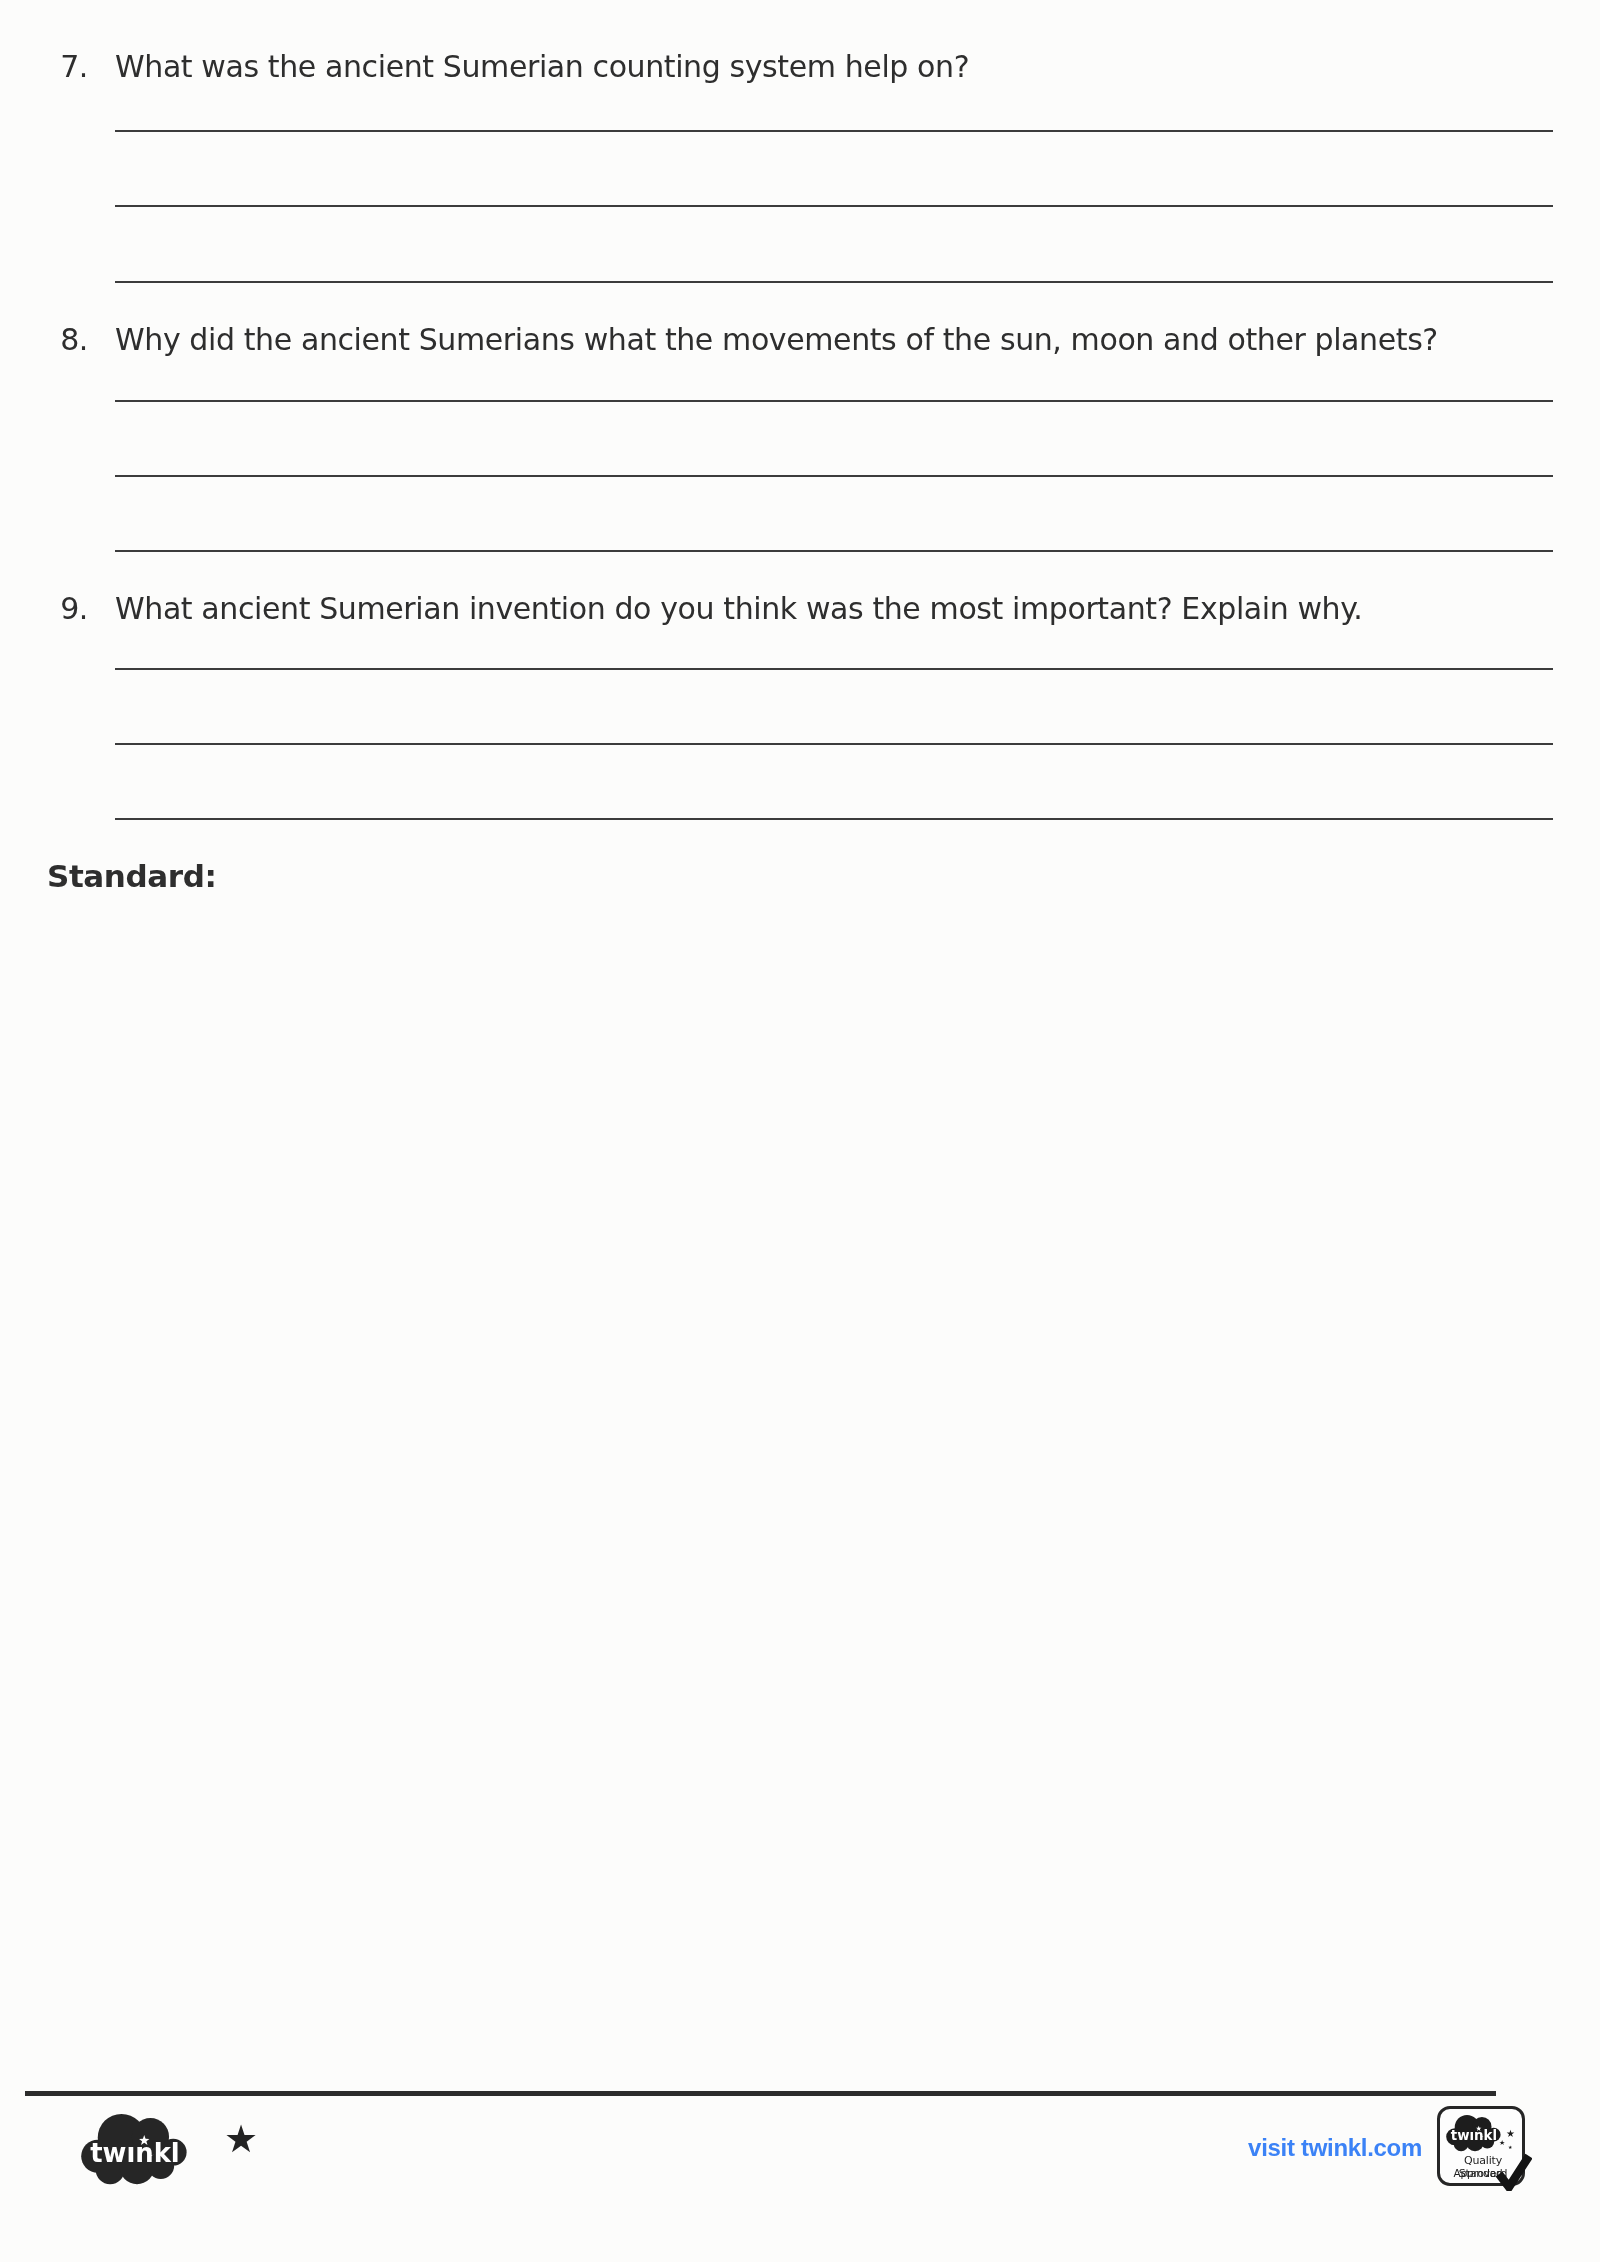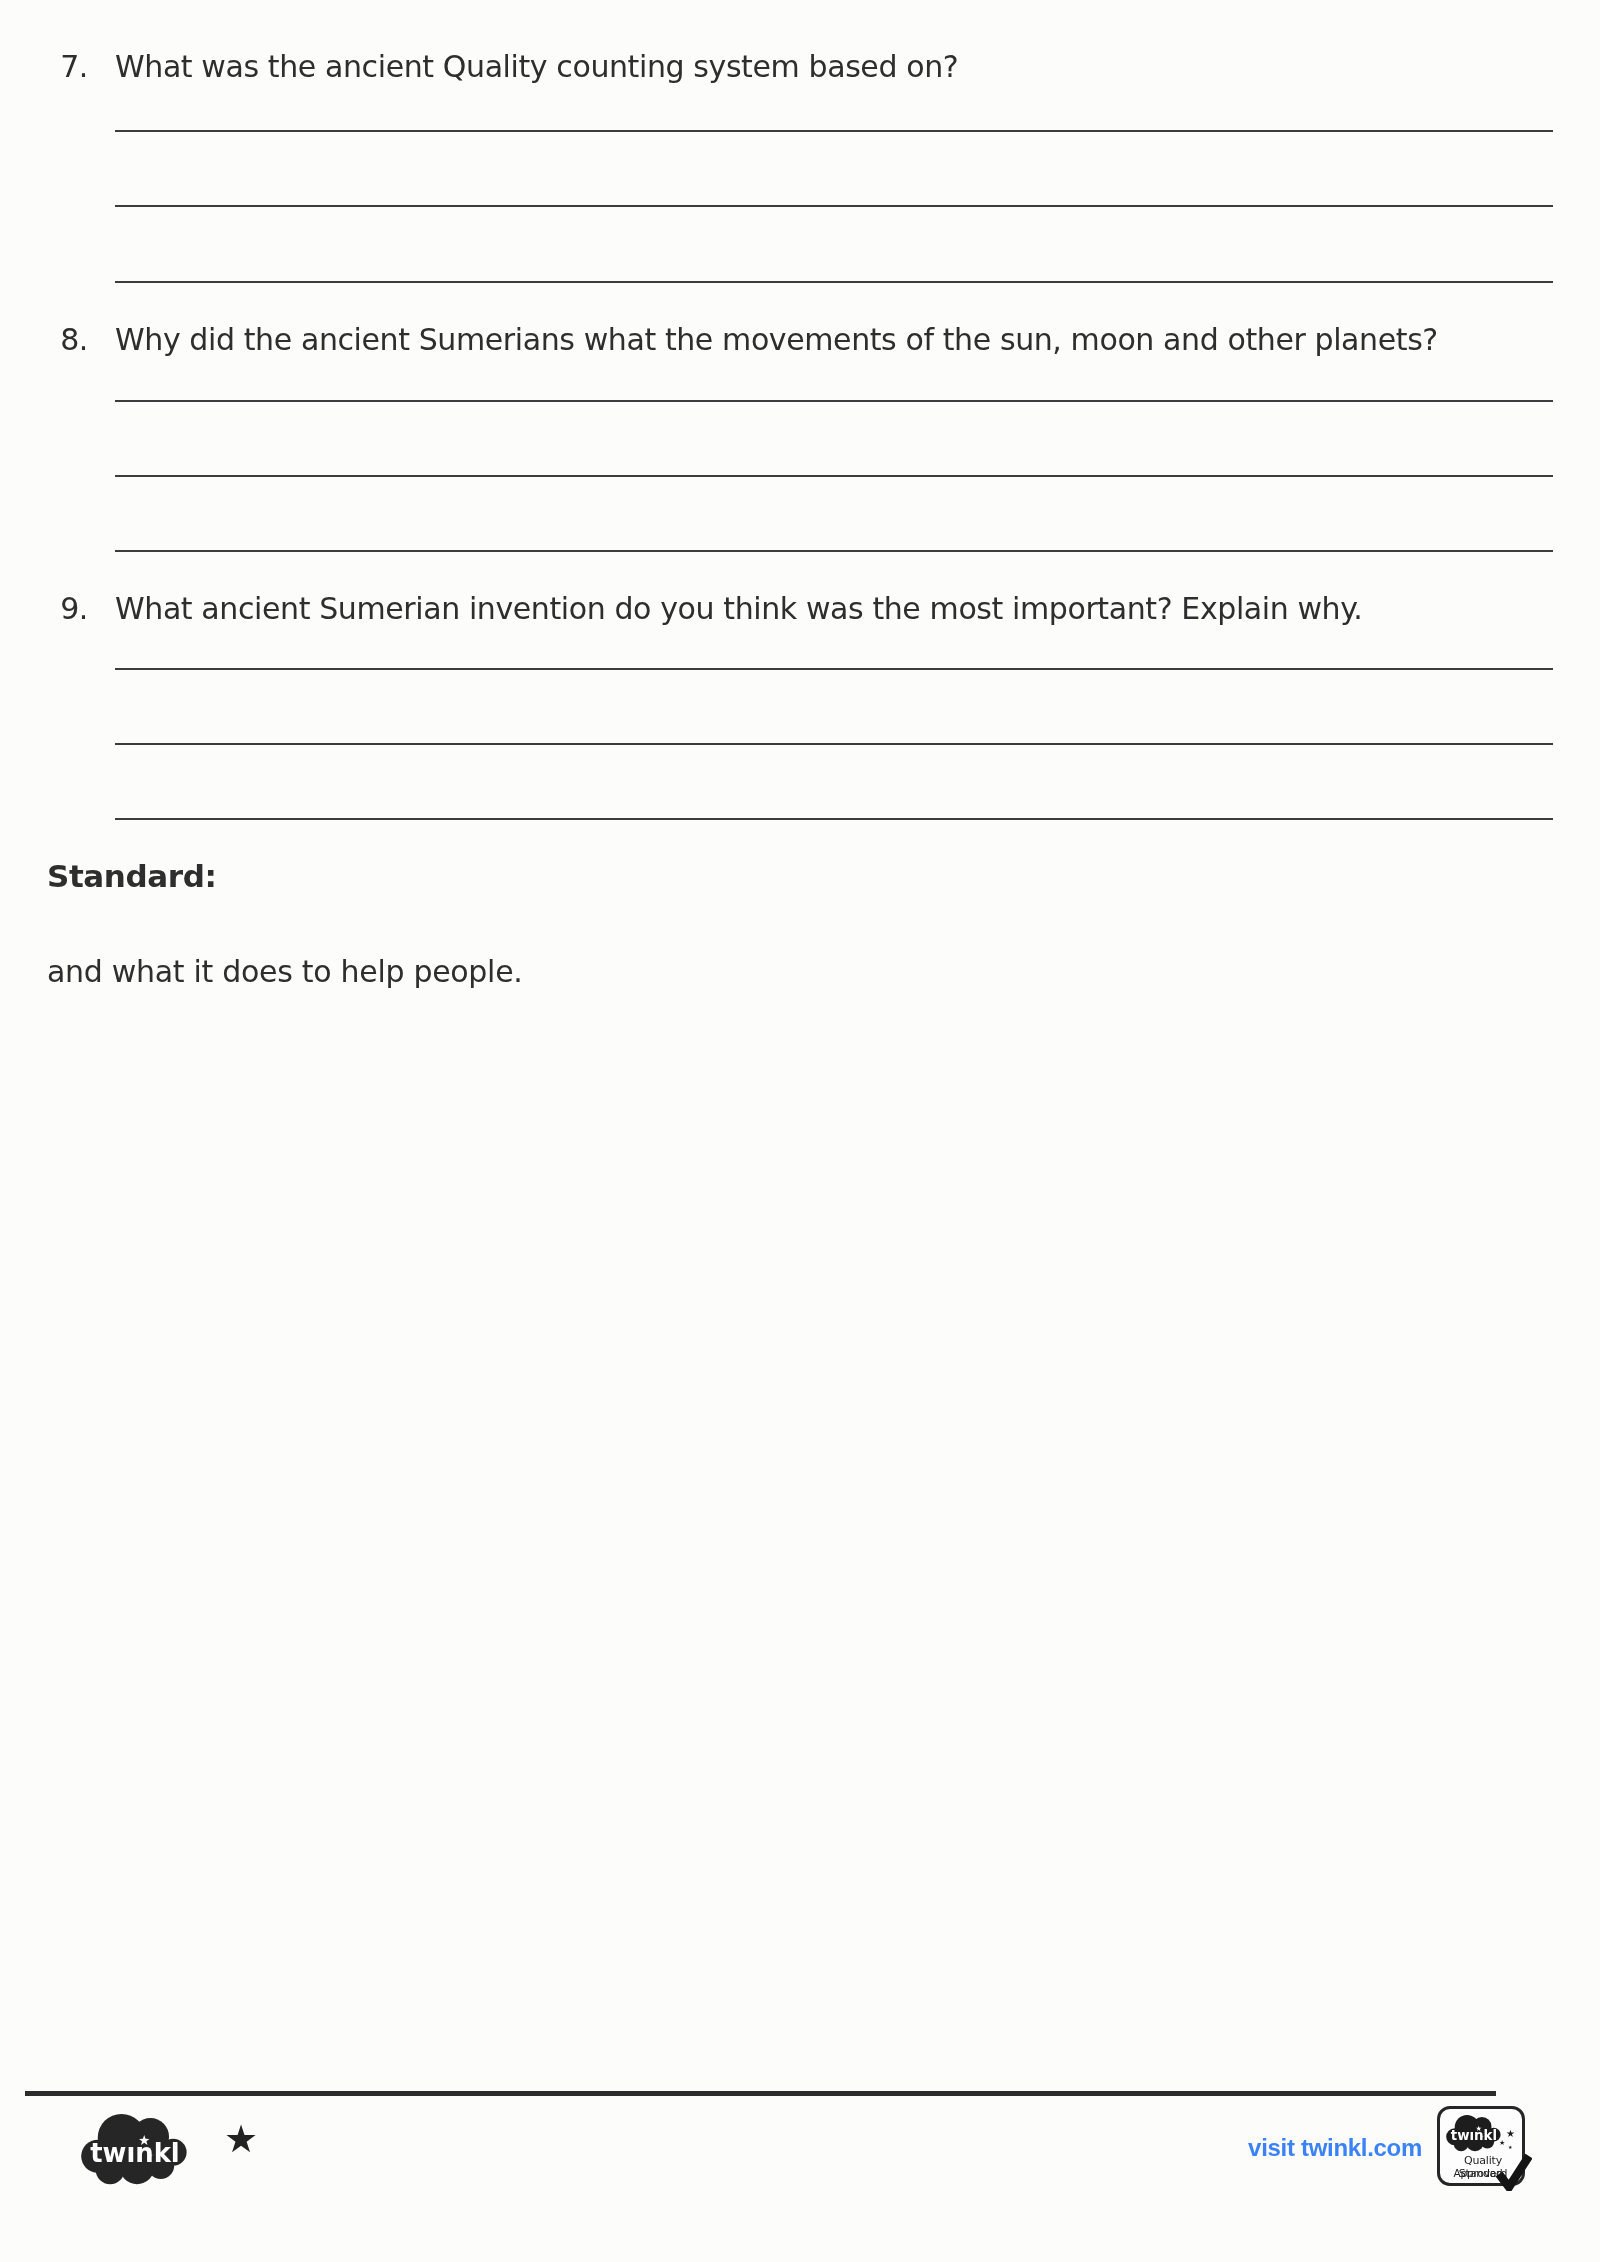--- a/index.html
+++ b/index.html
@@ -199,21 +199,21 @@
     height: 38px;
   }
 </style>
 </head>
 <body>
 
 <div class="page">
 
   <div class="question q7">
     <span class="q-num">7.</span>
-    <span class="q-text">What was the ancient Quality counting system based on?</span>
+    <span class="q-text">What was the ancient Sumerian counting system help on?</span>
   </div>
   <div class="answer-line l1"></div>
   <div class="answer-line l2"></div>
   <div class="answer-line l3"></div>
 
   <div class="question q8">
     <span class="q-num">8.</span>
     <span class="q-text">Why did the ancient Sumerians what the movements of the sun, moon and other planets?</span>
   </div>
   <div class="answer-line l4"></div>
@@ -222,21 +222,20 @@
 
   <div class="question q9">
     <span class="q-num">9.</span>
     <span class="q-text">What ancient Sumerian invention do you think was the most important? Explain why.</span>
   </div>
   <div class="answer-line l7"></div>
   <div class="answer-line l8"></div>
   <div class="answer-line l9"></div>
 
   <div class="challenge-heading">Standard:</div>
-  <div class="challenge-line cl2">and what it does to help people.</div>
 
   <div class="footer-divider"></div>
 
   <div class="footer-logo">
     <svg viewBox="0 0 120 80" width="124" height="84" aria-hidden="true">
       <g fill="#262626">
         <circle cx="22" cy="48" r="16"></circle>
         <circle cx="45" cy="30" r="23"></circle>
         <circle cx="73" cy="29" r="18"></circle>
         <circle cx="95" cy="44" r="13"></circle>

